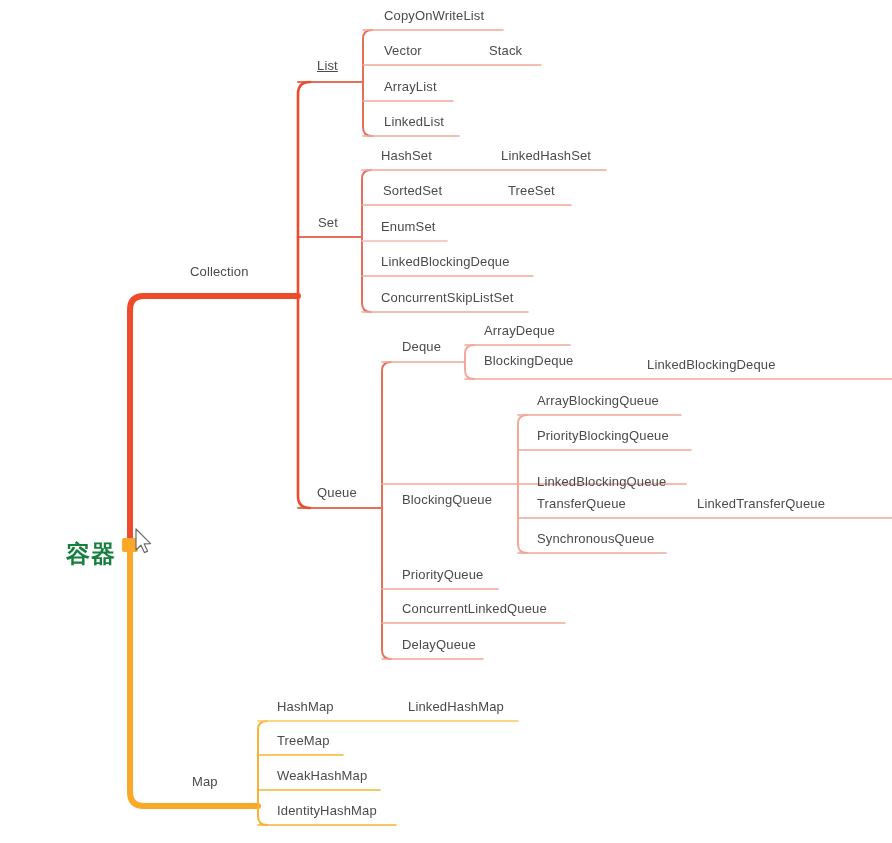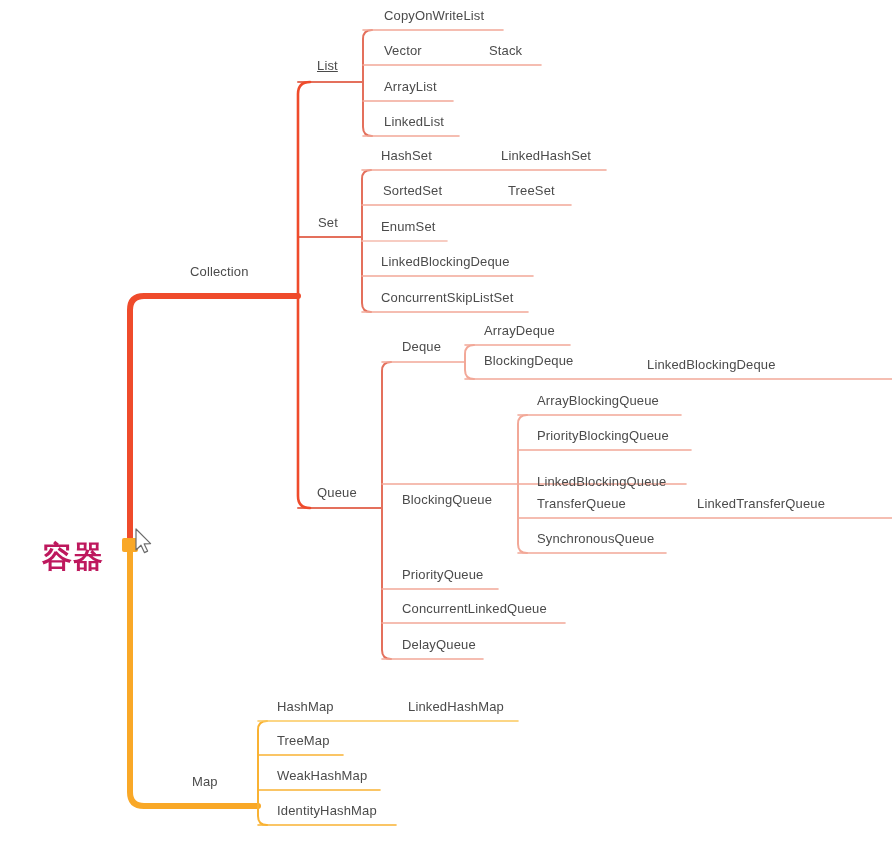--- a/index.html
+++ b/index.html
@@ -33,25 +33,26 @@
   .node-label {
     position: absolute;
     white-space: nowrap;
     color: #4b4b4b;
     font-size: 13px;
     letter-spacing: 0.15px;
     line-height: 1;
     font-family: "Liberation Sans", "DejaVu Sans", sans-serif;
   }
   .node-label.root-label {
-    color: #be185d;
+    color: #15803d;
     font-weight: bold;
-    font-size: 30px;
+    font-size: 24px;
     letter-spacing: 1px;
     font-family: "DejaVu Sans", "Liberation Sans", sans-serif;
+    margin-left: 24px;
   }
   .cursor-layer {
     position: absolute;
     left: 0;
     top: 0;
     width: 892px;
     height: 843px;
     pointer-events: none;
   }
 </style>

